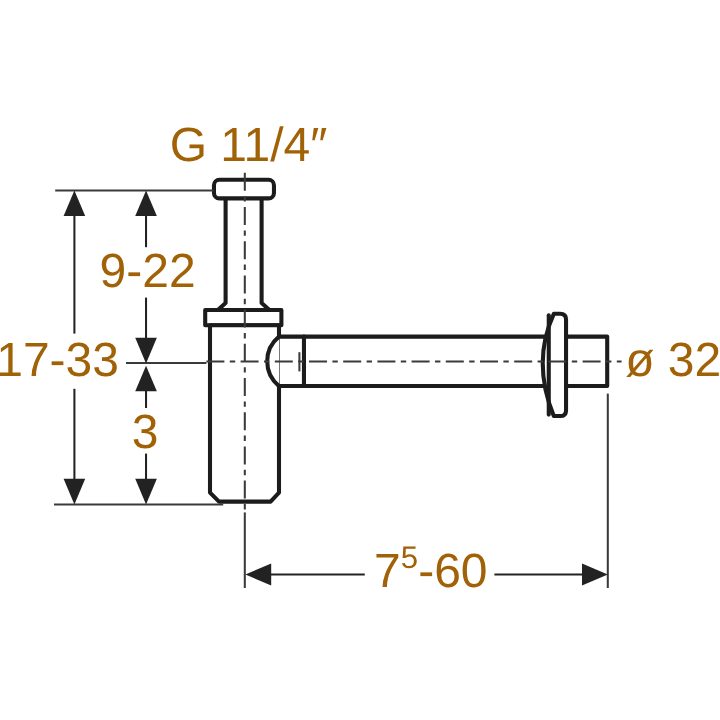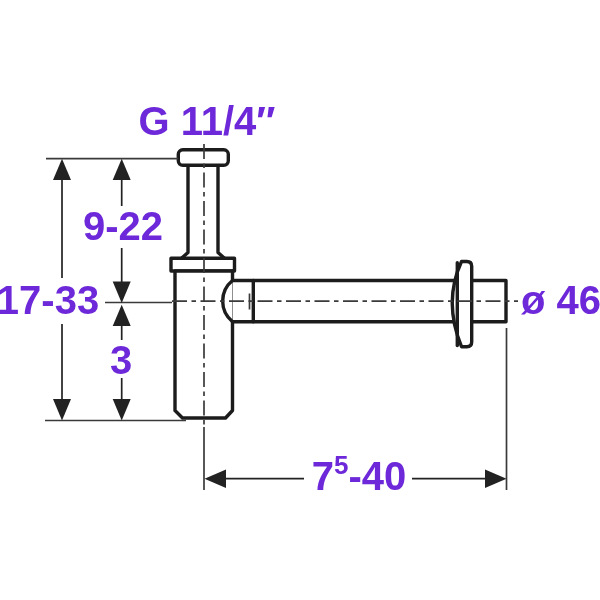--- a/index.html
+++ b/index.html
@@ -20,24 +20,23 @@
     position: absolute;
     left: 0;
     top: 0;
   }
   .dim-text {
     position: absolute;
     transform: translate(-50%, -50%);
     font-size: 40px;
     line-height: 1;
     white-space: nowrap;
-    color: #6d28d9;
+    color: #a16207;
     letter-spacing: 0px;
     user-select: none;
-    font-weight: bold;
   }
   .dim-text sup {
     font-size: 26px;
     position: relative;
     top: -2px;
     vertical-align: super;
     line-height: 0;
   }
 </style>
 </head>
@@ -110,18 +109,18 @@
 
   <div class="dim-text" style="left:207px; top:121px;">G 11/4″</div>
 
   <div class="dim-text" style="left:48px; top:300px;">17-33</div>
 
   <div class="dim-text" style="left:123px; top:226px;">9-22</div>
 
   <div class="dim-text" style="left:121px; top:360px;">3</div>
 
   <div class="dim-text" style="left:359px; top:476px;">
-    <span>7</span><sup>5</sup><span>-40</span>
+    <span>7</span><sup>5</sup><span>-60</span>
   </div>
 
-  <div class="dim-text" style="left:561px; top:300px;">ø 46</div>
+  <div class="dim-text" style="left:561px; top:300px;">ø 32</div>
 
 </div>
 
 </body></html>

